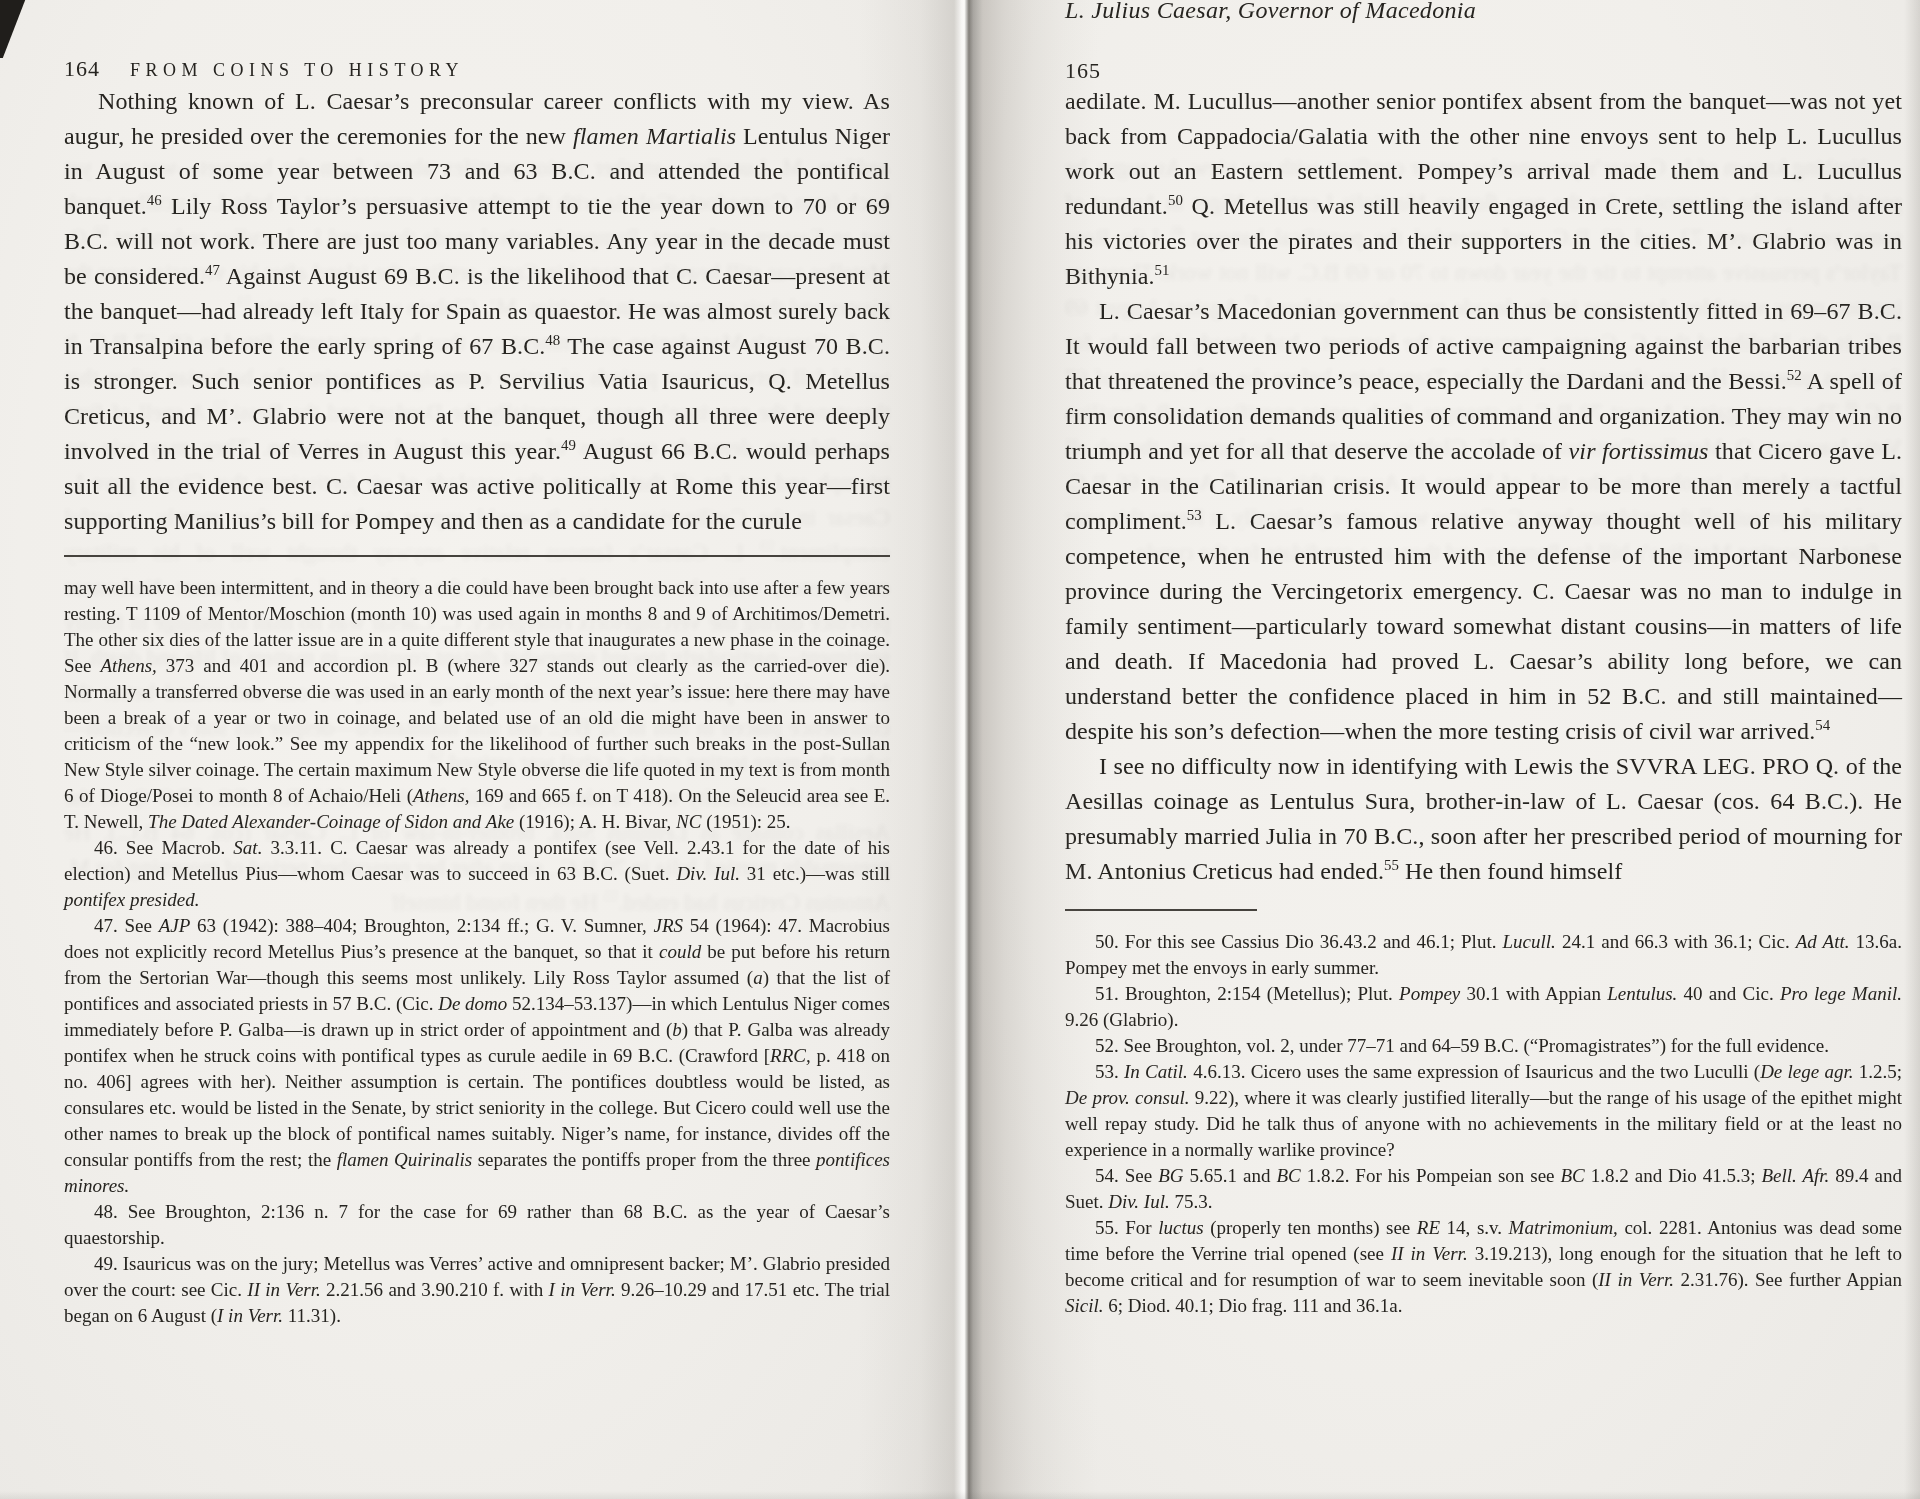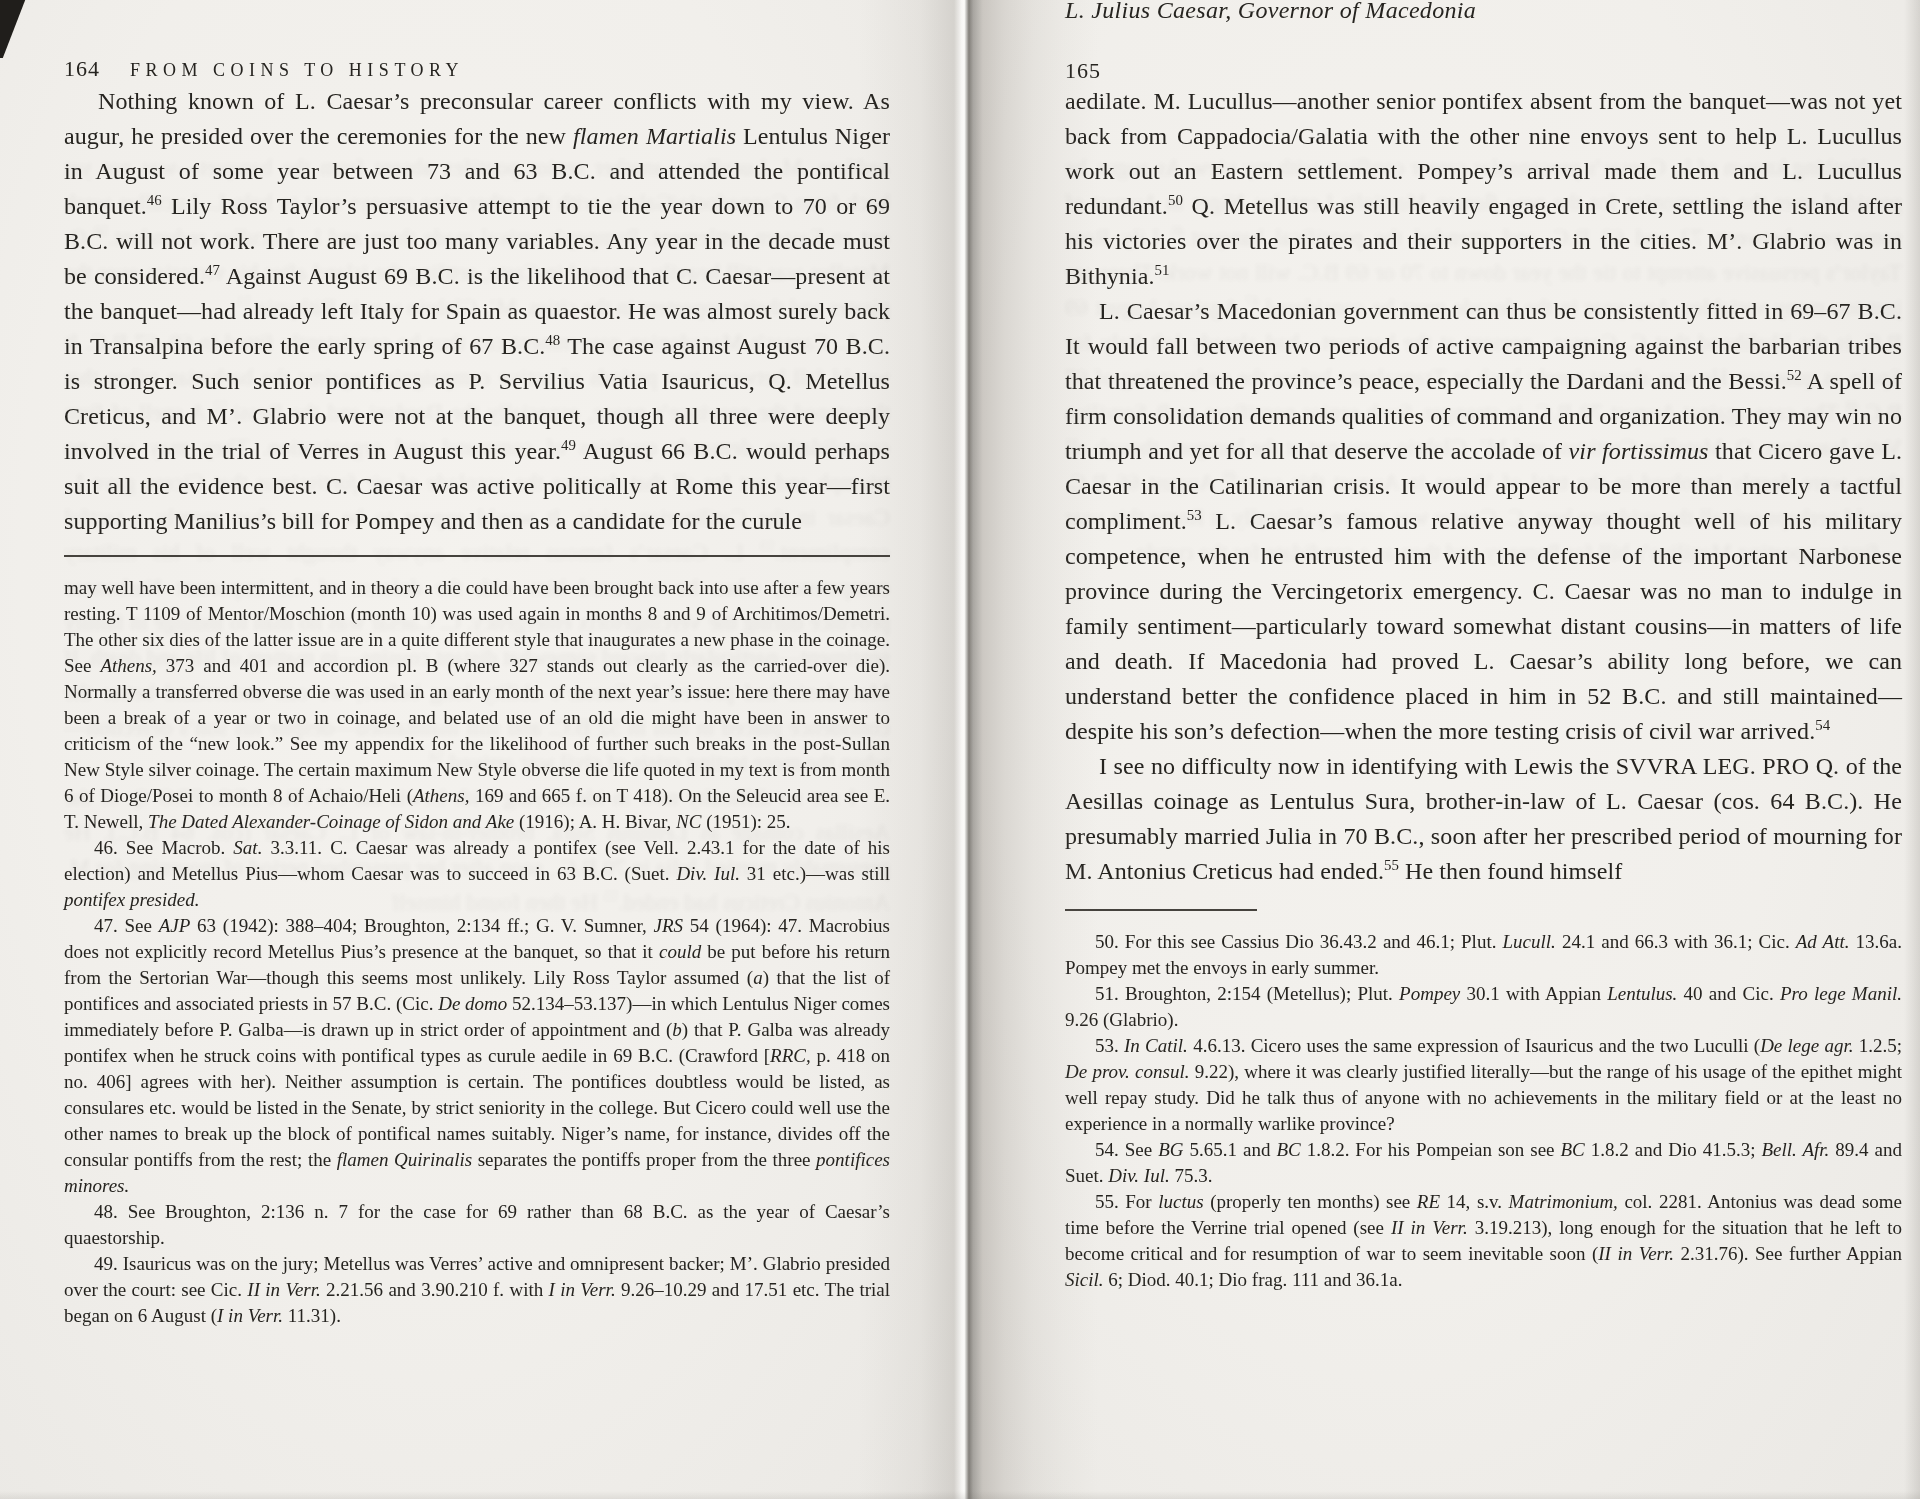--- a/index.html
+++ b/index.html
@@ -141,20 +141,21 @@
       </div>
       <div class="main-text">
           <div class="main-para para"><span>aedilate. M. Lucullus—another senior pontifex absent from the banquet—was not yet back from Cappadocia/Galatia with the other nine envoys sent to help L. Lucullus work out an Eastern settlement. Pompey’s arrival made them and L. Lucullus redundant.</span><sup>50</sup><span> Q. Metellus was still heavily engaged in Crete, settling the island after his victories over the pirates and their supporters in the cities. M’. Glabrio was in Bithynia.</span><sup>51</sup></div>
           <div class="main-para para indent"><span>L. Caesar’s Macedonian government can thus be consistently fitted in 69–67 B.C. It would fall between two periods of active campaigning against the barbarian tribes that threatened the province’s peace, especially the Dardani and the Bessi.</span><sup>52</sup><span> A spell of firm consolidation demands qualities of command and organization. They may win no triumph and yet for all that deserve the accolade of </span><i>vir fortissimus</i><span> that Cicero gave L. Caesar in the Catilinarian crisis. It would appear to be more than merely a tactful compliment.</span><sup>53</sup><span> L. Caesar’s famous relative anyway thought well of his military competence, when he entrusted him with the defense of the important Narbonese province during the Vercingetorix emergency. C. Caesar was no man to indulge in family sentiment—particularly toward somewhat distant cousins—in matters of life and death. If Macedonia had proved L. Caesar’s ability long before, we can understand better the confidence placed in him in 52 B.C. and still maintained—despite his son’s defection—when the more testing crisis of civil war arrived.</span><sup>54</sup></div>
           <div class="main-para para indent"><span>I see no difficulty now in identifying with Lewis the SVVRA LEG. PRO Q. of the Aesillas coinage as Lentulus Sura, brother-in-law of L. Caesar (cos. 64 B.C.). He presumably married Julia in 70 B.C., soon after her prescribed period of mourning for M. Antonius Creticus had ended.</span><sup>55</sup><span> He then found himself</span></div>
         </div>
       <div class="fn-rule"></div>
       <div class="footnotes">
           <div class="fn-para para indent"><span>50. For this see Cassius Dio 36.43.2 and 46.1; Plut. </span><i>Lucull.</i><span> 24.1 and 66.3 with 36.1; Cic. </span><i>Ad Att.</i><span> 13.6a. Pompey met the envoys in early summer.</span></div>
           <div class="fn-para para indent"><span>51. Broughton, 2:154 (Metellus); Plut. </span><i>Pompey</i><span> 30.1 with Appian </span><i>Lentulus.</i><span> 40 and Cic. </span><i>Pro lege Manil.</i><span> 9.26 (Glabrio).</span></div>
+          <div class="fn-para para indent"><span>52. See Broughton, vol. 2, under 77–71 and 64–59 B.C. (“Promagistrates”) for the full evidence.</span></div>
           <div class="fn-para para indent"><span>53. </span><i>In Catil.</i><span> 4.6.13. Cicero uses the same expression of Isauricus and the two Luculli (</span><i>De lege agr.</i><span> 1.2.5; </span><i>De prov. consul.</i><span> 9.22), where it was clearly justified literally—but the range of his usage of the epithet might well repay study. Did he talk thus of anyone with no achievements in the military field or at the least no experience in a normally warlike province?</span></div>
           <div class="fn-para para indent"><span>54. See </span><i>BG</i><span> 5.65.1 and </span><i>BC</i><span> 1.8.2. For his Pompeian son see </span><i>BC</i><span> 1.8.2 and Dio 41.5.3; </span><i>Bell. Afr.</i><span> 89.4 and Suet. </span><i>Div. Iul.</i><span> 75.3.</span></div>
           <div class="fn-para para indent"><span>55. For </span><i>luctus</i><span> (properly ten months) see </span><i>RE</i><span> 14, s.v. </span><i>Matrimonium,</i><span> col. 2281. Antonius was dead some time before the Verrine trial opened (see </span><i>II in Verr.</i><span> 3.19.213), long enough for the situation that he left to become critical and for resumption of war to seem inevitable soon (</span><i>II in Verr.</i><span> 2.31.76). See further Appian </span><i>Sicil.</i><span> 6; Diod. 40.1; Dio frag. 111 and 36.1a.</span></div>
         </div>
     </div>
   </div>
 
   <div class="spine"></div>
   <div class="corner-mark"></div>
   <div class="edge-right"></div>

